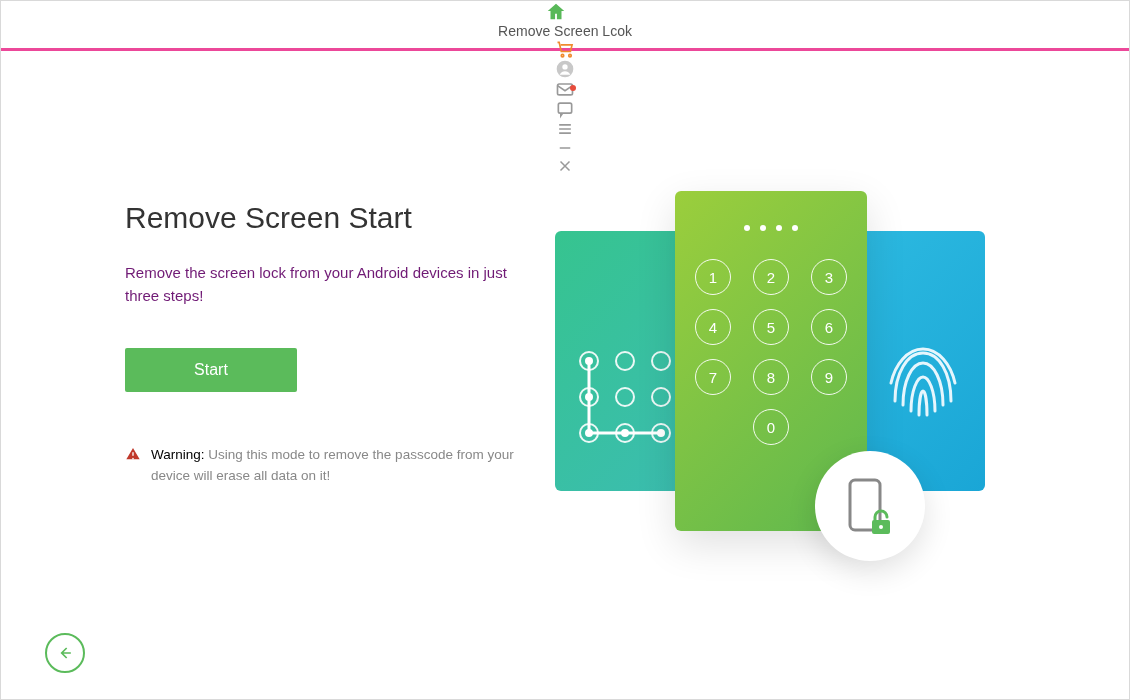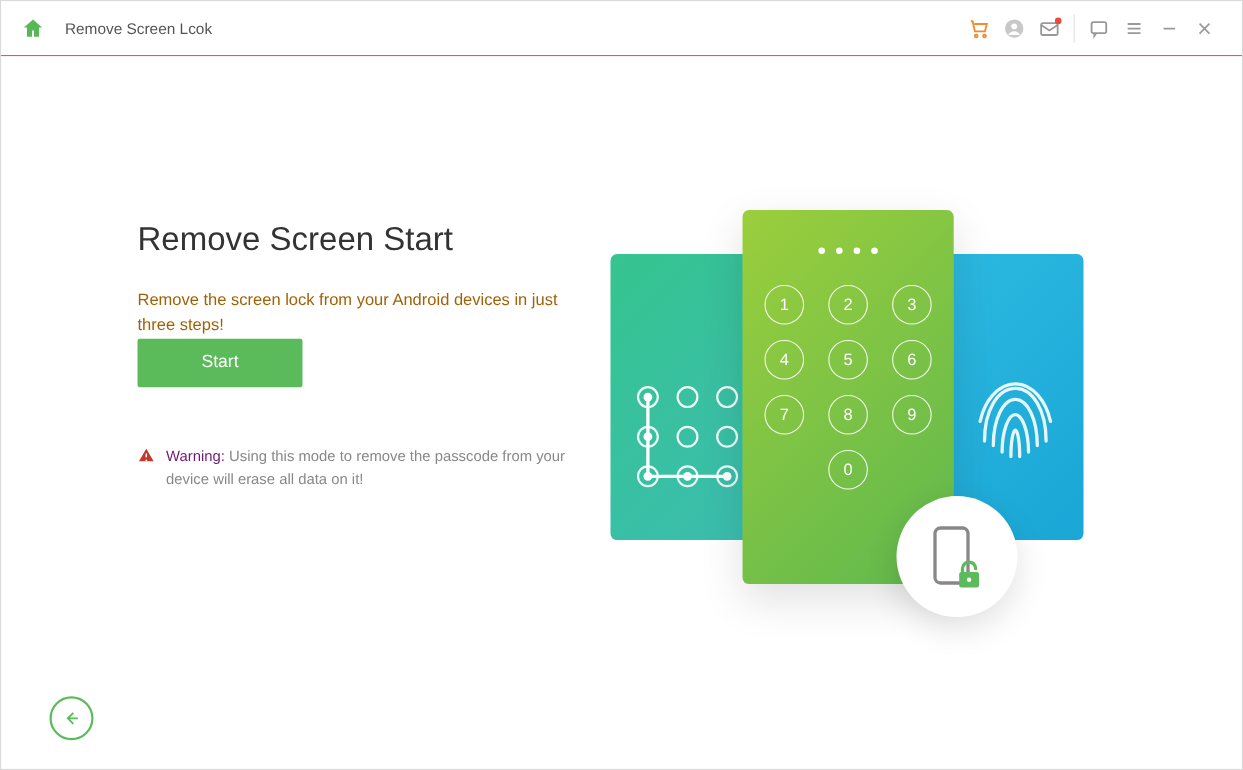--- a/index.html
+++ b/index.html
@@ -4,49 +4,50 @@
 <style>
   * { box-sizing: border-box; margin: 0; padding: 0; }
   html, body { width: 1130px; height: 700px; font-family: -apple-system, "Segoe UI", Arial, sans-serif; background: #fafafa; }
   .window {
     width: 1130px; height: 700px; background: #fff;
     border: 1px solid #d9d9d9; position: relative; overflow: hidden;
   }
   
   .titlebar {
     height: 50px; display: flex; align-items: center; padding: 0 18px;
-    border-bottom: 1px solid #ec4899;
+    border-bottom: 3px solid #ec4899;
+    flex-direction: column;
   }
   .titlebar .home { width: 22px; height: 22px; color: #58b858; margin-right: 18px; cursor: pointer; }
   .titlebar .title { font-size: 14px; color: #555; flex: 0 0 auto; }
   .titlebar .spacer { flex: 1; }
   .titlebar .icon-btn {
     width: 32px; height: 32px; display: inline-flex; align-items: center; justify-content: center;
     color: #999; cursor: pointer; position: relative;
   }
   .titlebar .icon-btn.cart { color: #f08b2e; }
   .titlebar .sep { width: 1px; height: 26px; background: #e0e0e0; margin: 0 6px; }
   .titlebar .badge {
     position: absolute; top: 6px; right: 5px; width: 6px; height: 6px;
     background: #e74c3c; border-radius: 50%;
   }
   
   .main { position: absolute; top: 50px; bottom: 0; left: 0; right: 0; padding: 120px 80px 0 124px; display: flex; }
   .left { width: 420px; }
   .heading { font-size: 30px; font-weight: 500; color: #333; margin: 30px 0 26px; }
-  .subtext { font-size: 15px; color: #a16207; line-height: 1.55; max-width: 400px; }
+  .subtext { font-size: 15px; color: #701a75; line-height: 1.55; max-width: 400px; margin-bottom: 40px; }
   .start-btn {
-    width: 150px; height: 44px; background: #5bbb5b; color: #fff; border: none;
+    width: 172px; height: 44px; background: #5bbb5b; color: #fff; border: none;
     font-size: 16px; cursor: pointer; display: inline-flex; align-items: center; justify-content: center;
     border-radius: 2px;
   }
   .warning-row { margin-top: 52px; display: flex; align-items: flex-start; gap: 10px; max-width: 420px; }
   .warn-icon { flex: 0 0 16px; margin-top: 2px; color: #c0392b; }
   .warn-text { font-size: 13.5px; color: #888; line-height: 1.6; }
-  .warn-label { color: #701a75; }
+  .warn-label { color: #000000; }
   
   .illus { position: relative; flex: 1; }
   .card {
     position: absolute; border-radius: 6px;
   }
   .card.left-card {
     width: 130px; height: 260px; left: 10px; top: 60px;
     background: linear-gradient(135deg, #36c48f 0%, #3bbdb0 100%);
   }
   .card.right-card {

